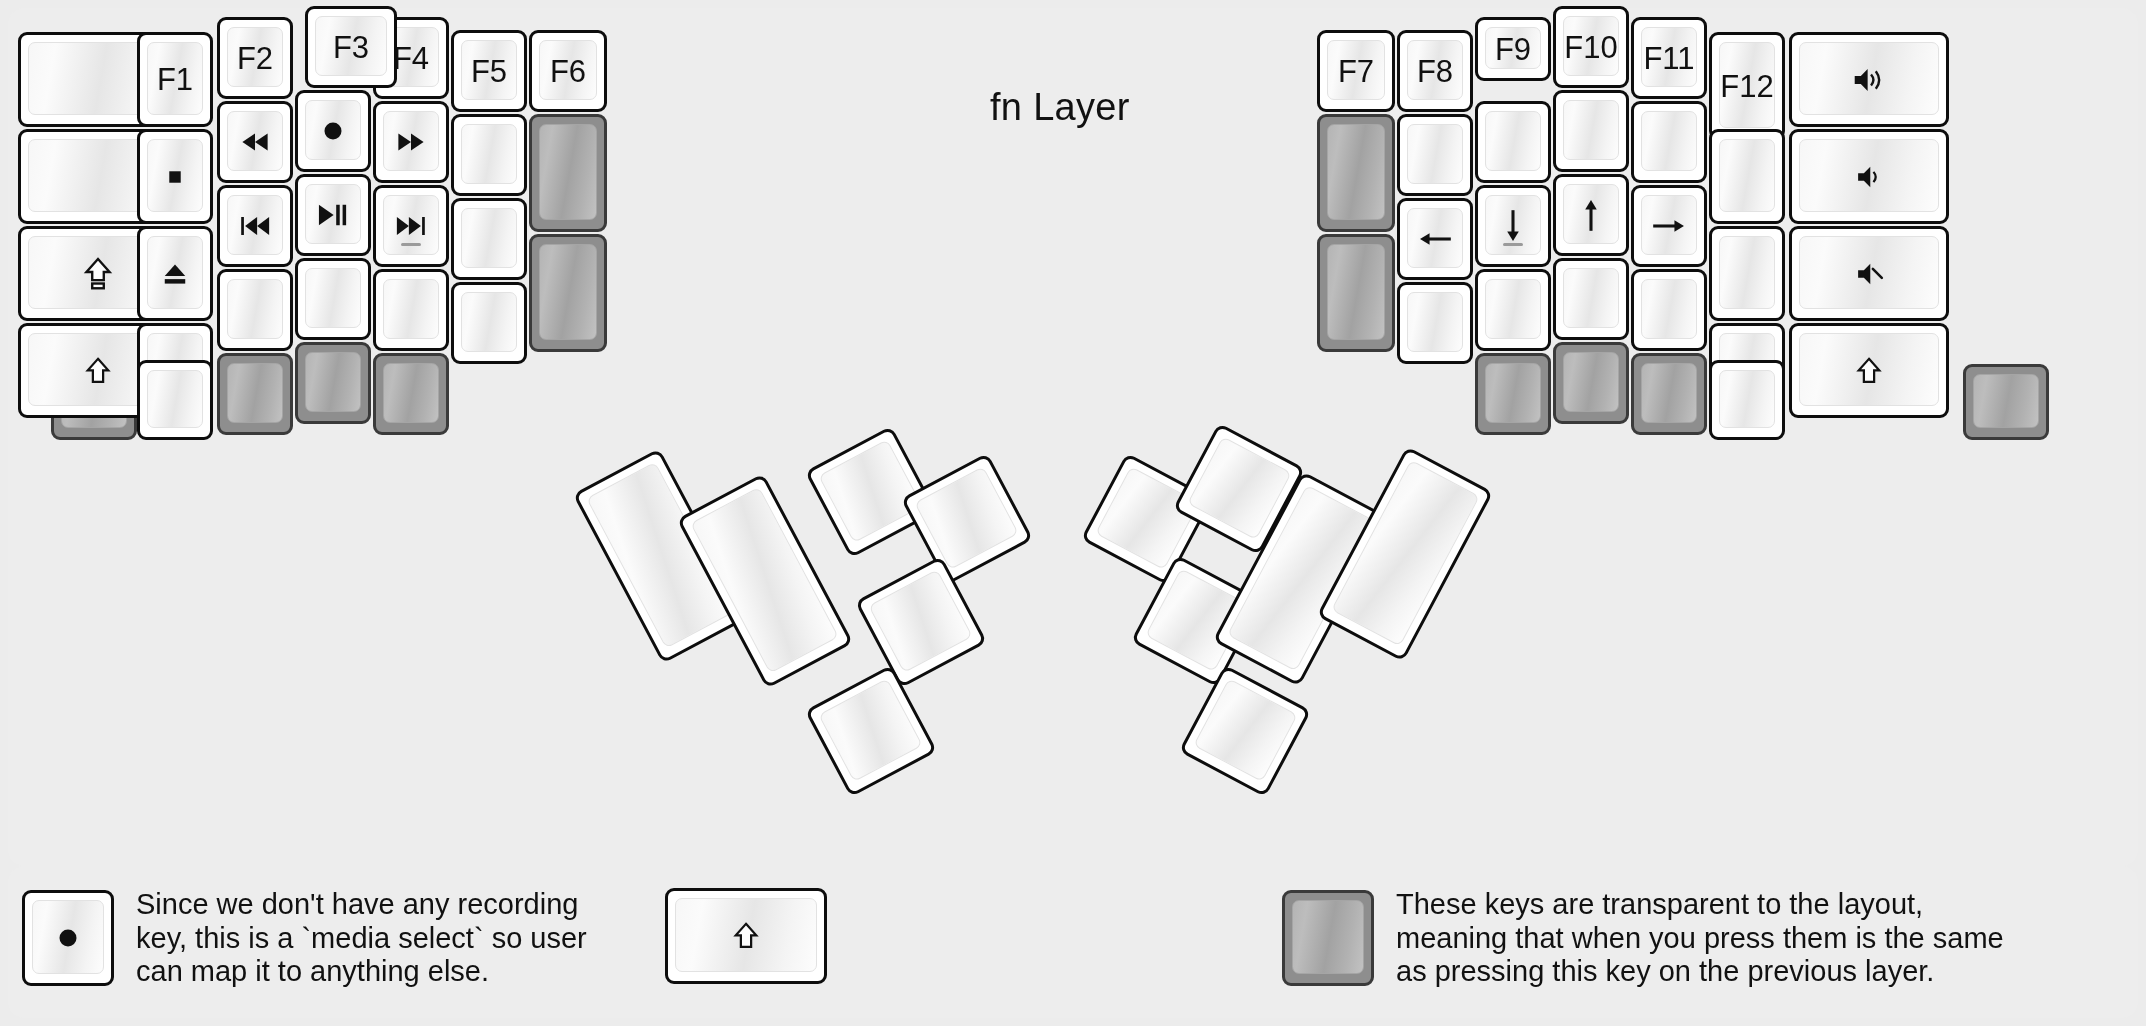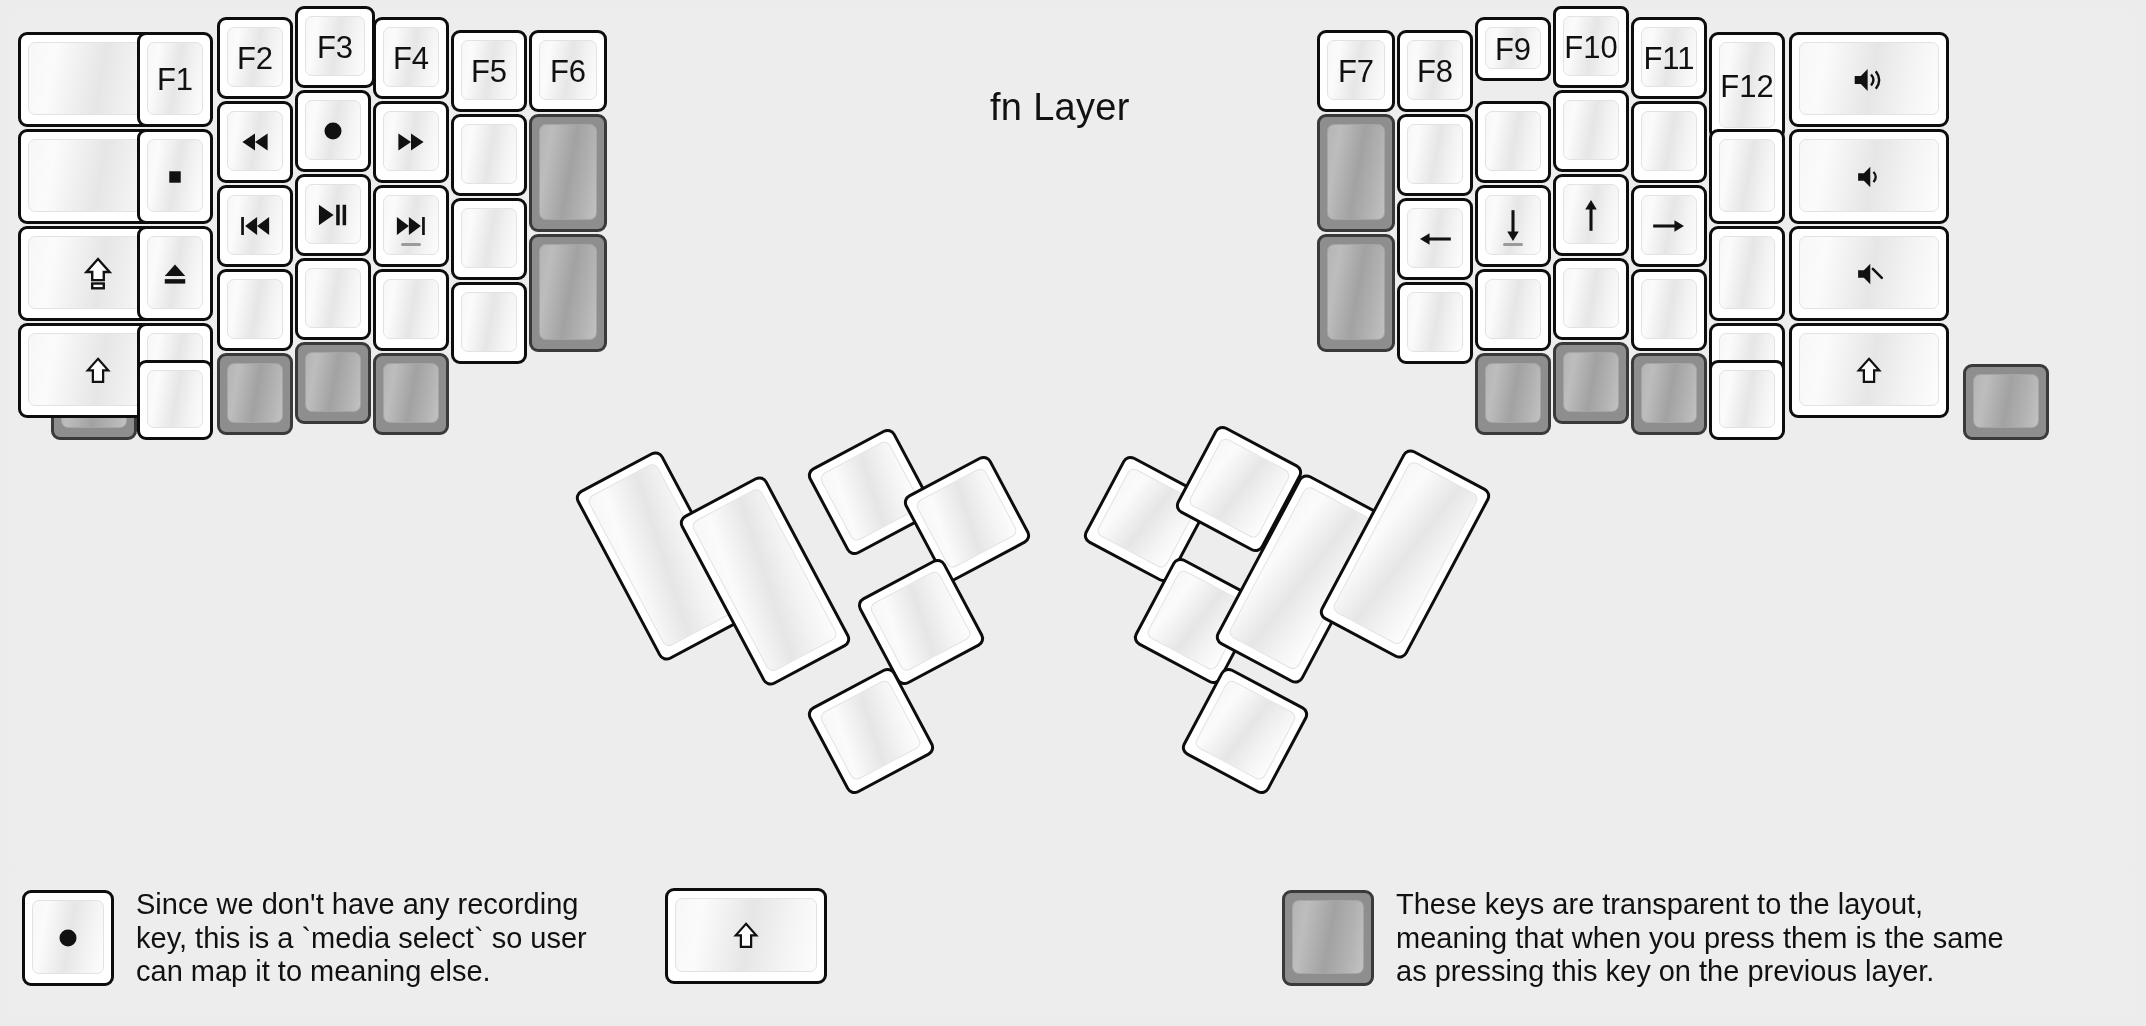--- a/index.html
+++ b/index.html
@@ -154,21 +154,21 @@
         </div>
       </div>
       <div class="key" style="left: 217px; top: 269px; width: 76px; height: 82px; z-index: 4;">
         <div class="cap"></div>
         <div class="glyph"></div>
       </div>
       <div class="key trans" style="left: 217px; top: 353px; width: 76px; height: 82px; z-index: 1;">
         <div class="cap"></div>
         <div class="glyph"></div>
       </div>
-      <div class="key" style="left: 295px; top: 6px; width: 80px; height: 82px; z-index: 6;">
+      <div class="key" style="left: 305px; top: 6px; width: 92px; height: 82px; z-index: 6;">
         <div class="cap"></div>
         <div class="glyph">F3</div>
       </div>
       <div class="key" style="left: 295px; top: 90px; width: 76px; height: 82px; z-index: 6;">
         <div class="cap"></div>
         <div class="glyph">
           <svg class="gi" width="34" height="34" viewBox="0 0 100 100" fill="#111">
             <circle cx="50" cy="50" r="25"></circle>
           </svg>
         </div>
@@ -307,21 +307,21 @@
         <div style="position: absolute; z-index: 3; left: 50%; transform: translateX(-50%); bottom: 18px; width: 20px; height: 3px; background: rgb(154, 154, 154); border-radius: 2px;"></div>
       </div>
       <div class="key" style="left: 1475px; top: 269px; width: 76px; height: 82px; z-index: 4;">
         <div class="cap"></div>
         <div class="glyph"></div>
       </div>
       <div class="key trans" style="left: 1475px; top: 353px; width: 76px; height: 82px; z-index: 1;">
         <div class="cap"></div>
         <div class="glyph"></div>
       </div>
-      <div class="key" style="left: 1553px; top: 6px; width: 76px; height: 82px; z-index: 6; border-radius: 8px;">
+      <div class="key" style="left: 1553px; top: 6px; width: 76px; height: 82px; z-index: 6;">
         <div class="cap"></div>
         <div class="glyph">F10</div>
       </div>
       <div class="key" style="left: 1553px; top: 90px; width: 76px; height: 82px; z-index: 6;">
         <div class="cap"></div>
         <div class="glyph"></div>
       </div>
       <div class="key" style="left: 1553px; top: 174px; width: 76px; height: 82px; z-index: 6;">
         <div class="cap"></div>
         <div class="glyph">
@@ -486,21 +486,21 @@
             <div class="cap"></div>
             <div class="glyph">
               <svg class="gi" width="34" height="34" viewBox="0 0 100 100" fill="#111">
                 <circle cx="50" cy="50" r="25"></circle>
               </svg>
             </div>
           </div>
         </div>
         <div class="legend-text">Since we don't have any recording
 key, this is a `media select` so user
-can map it to meaning else.</div>
+can map it to anything else.</div>
       </div>
       <div class="legend-item" style="left: 665px; top: 888px;">
         <div class="legend-key" style="width: 162px; height: 96px;">
           <div class="key" style="left: 0px; top: 0px; width: 162px; height: 96px; position: absolute;">
             <div class="cap"></div>
             <div class="glyph">
               <svg class="gi" width="32" height="32" viewBox="0 0 100 100" fill="#111">
                 <path d="M50 12 L82 48 L66 48 L66 84 L34 84 L34 48 L18 48 Z" fill="#fdfdfd" stroke="#111" stroke-width="7" stroke-linejoin="miter"></path>
               </svg>
             </div>

